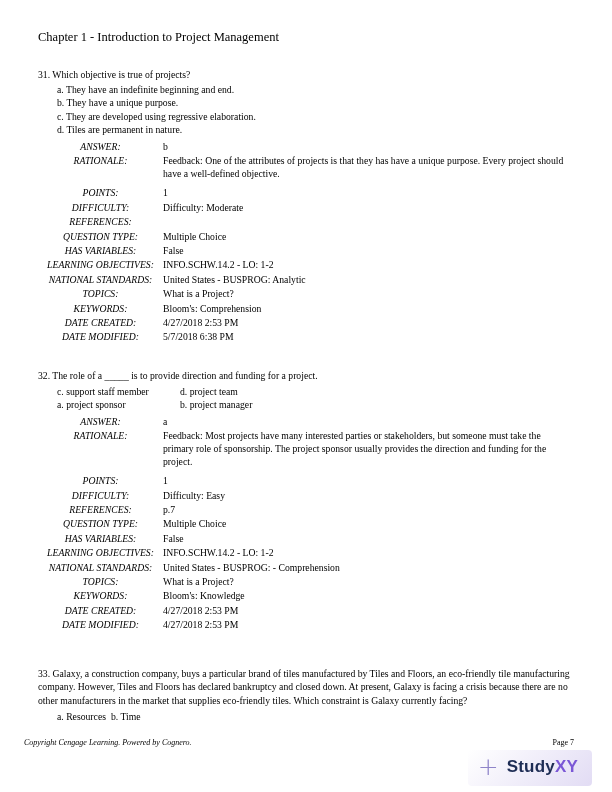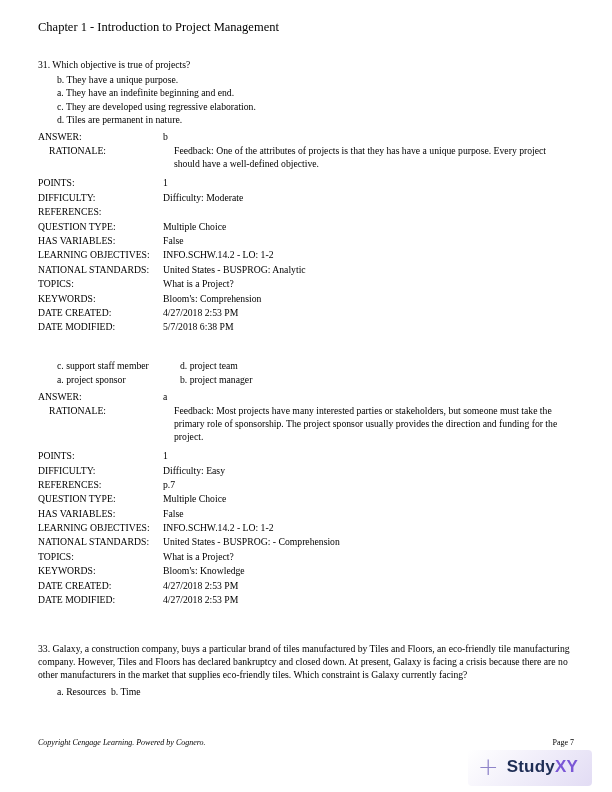--- a/index.html
+++ b/index.html
@@ -4,38 +4,38 @@
 <style>
   html, body { margin:0; padding:0; background:#e8e8e8; }
   .page {
     position:relative;
     width:612px; height:792px;
     margin:0 auto;
     background:#ffffff;
     font-family:"Liberation Serif","DejaVu Serif",serif;
     font-size:9.7px; line-height:13.2px; color:#000;
     box-sizing:border-box;
-    padding:20px 38px;
+    padding:30px 38px;
     overflow:hidden;
   }
   .doc-header { font-size:12.5px; line-height:15px; margin-bottom:23px; }
   .question { margin-bottom:26px; }
   .q-line { margin-bottom:2px; }
   .q-para { margin-bottom:3px;margin-top:36px; }
   .choices { margin-left:19px; margin-bottom:4px; }
   .choice { line-height:13.2px; }
   .choice-row { display:flex; line-height:13.2px; }
   .col-wide { width:123px; flex:0 0 123px; }
   .col-narrow { width:54px; flex:0 0 54px; }
   .field-row { display:flex; line-height:13px; margin-bottom:1.4px; }
-  .field-row.gap-after { margin-bottom:6px;margin-left:11px; }
-  .field-label { width:125px; flex:0 0 125px; }
+  .field-row.gap-after { margin-bottom:6px; }
+  .field-label { font-style:italic; width:125px; flex:0 0 125px;text-align:center; }
   .field-value { width:405px; max-width:405px; }
   .footer {
-    position:absolute; left:38px; right:38px; bottom:44px;
+    position:absolute; left:24px; right:38px; bottom:44px;
     display:flex; justify-content:space-between; align-items:flex-end;
     font-size:8px; line-height:10px;
   }
   .footer-left { font-style:italic; }
   .logo {
     position:absolute; right:20px; bottom:6px;
     display:flex; align-items:center; gap:8px;
     padding:6px 14px 8px 10px; border-radius:4px;
     background:linear-gradient(135deg,#ffffff 0%, #efecf9 55%, #e2dcf4 100%);
   }
@@ -53,22 +53,22 @@
 </head>
 <body>
 
 <div class="page">
 
   <div class="doc-header">Chapter 1 - Introduction to Project Management</div>
 
   <section class="question">
     <div class="q-line"><span>31.</span> <span>Which objective is true of projects?</span></div>
     <div class="choices">
+      <div class="choice">a. They have an indefinite beginning and end.</div>
       <div class="choice">b. They have a unique purpose.</div>
-      <div class="choice">a. They have an indefinite beginning and end.</div>
       <div class="choice">c. They are developed using regressive elaboration.</div>
       <div class="choice">d. Tiles are permanent in nature.</div>
     </div>
     <div>
       <div class="field-row">
         <span class="field-label">ANSWER:</span>
         <span class="field-value">b</span>
       </div>
       <div class="field-row gap-after">
         <span class="field-label">RATIONALE:</span>
@@ -114,20 +114,21 @@
         <span class="field-value">4/27/2018 2:53 PM</span>
       </div>
       <div class="field-row">
         <span class="field-label">DATE MODIFIED:</span>
         <span class="field-value">5/7/2018 6:38 PM</span>
       </div>
     </div>
   </section>
 
   <section class="question">
+    <div class="q-line"><span>32.</span> <span>The role of a _____ is to provide direction and funding for a project.</span></div>
     <div class="choices">
       <div class="choice-row">
         <span class="col-wide">c. support staff member</span>
         <span>d. project team</span>
       </div>
       <div class="choice-row">
         <span class="col-wide">a. project sponsor</span>
         <span>b. project manager</span>
       </div>
     </div>

